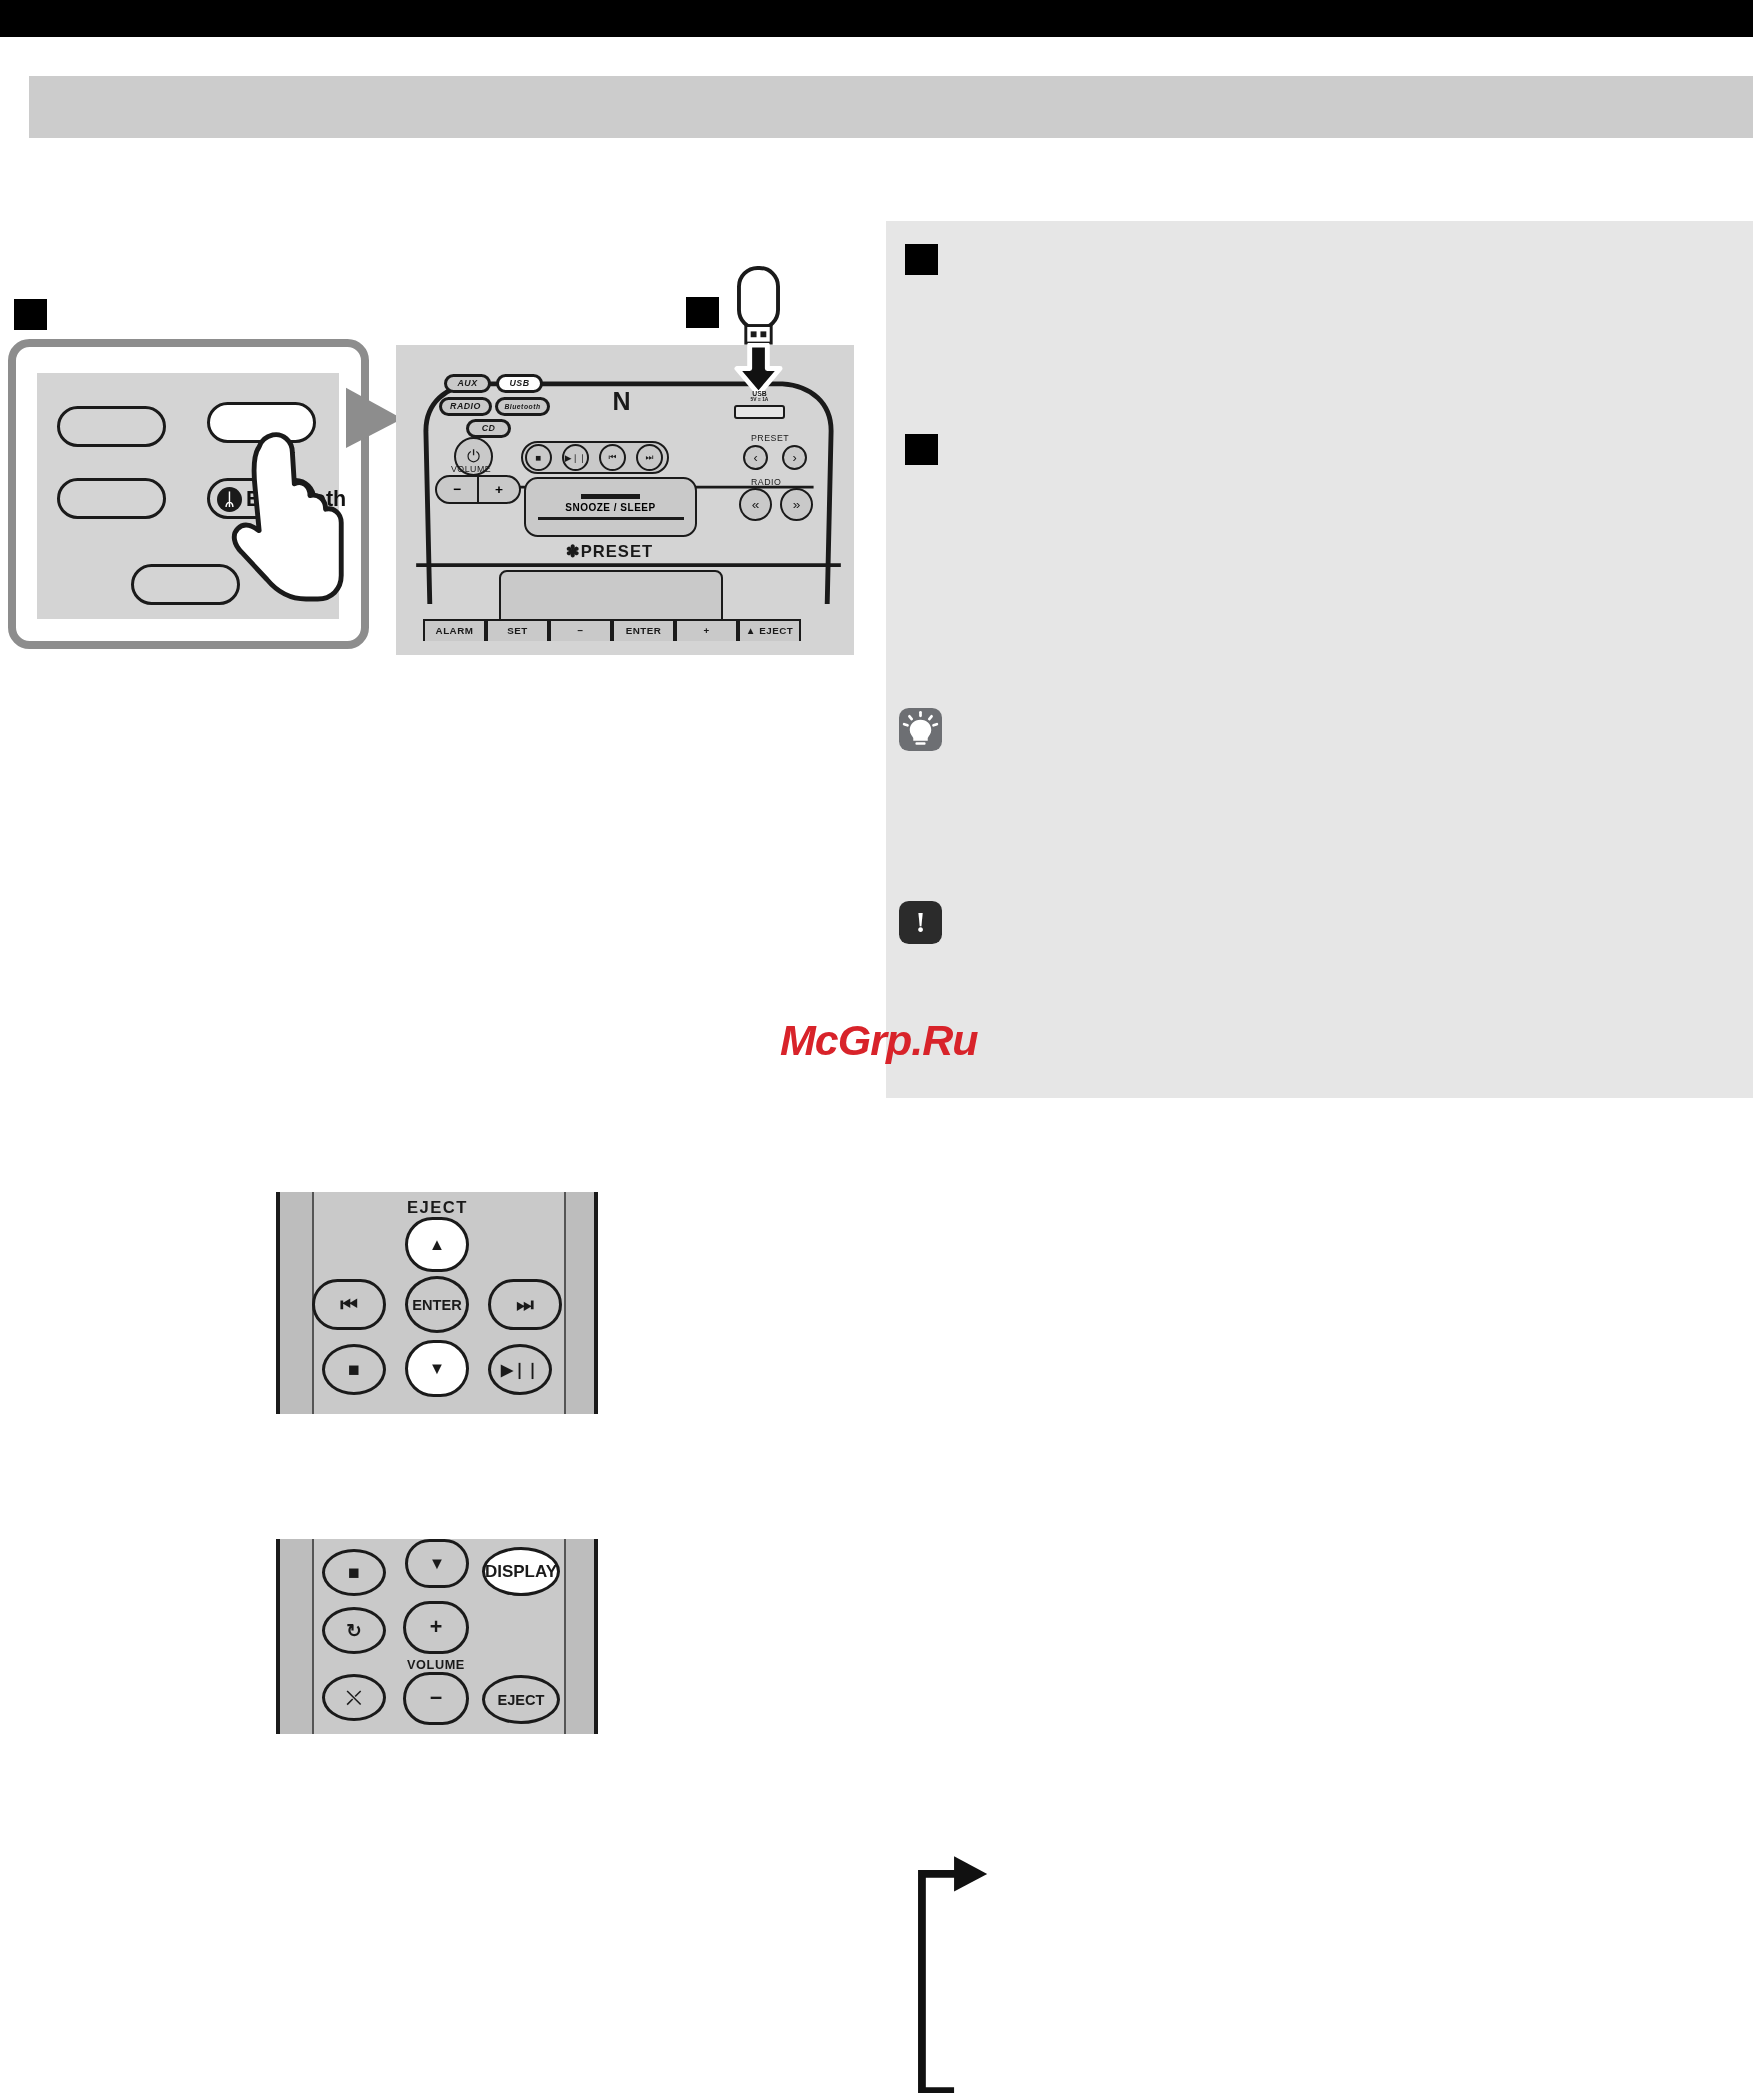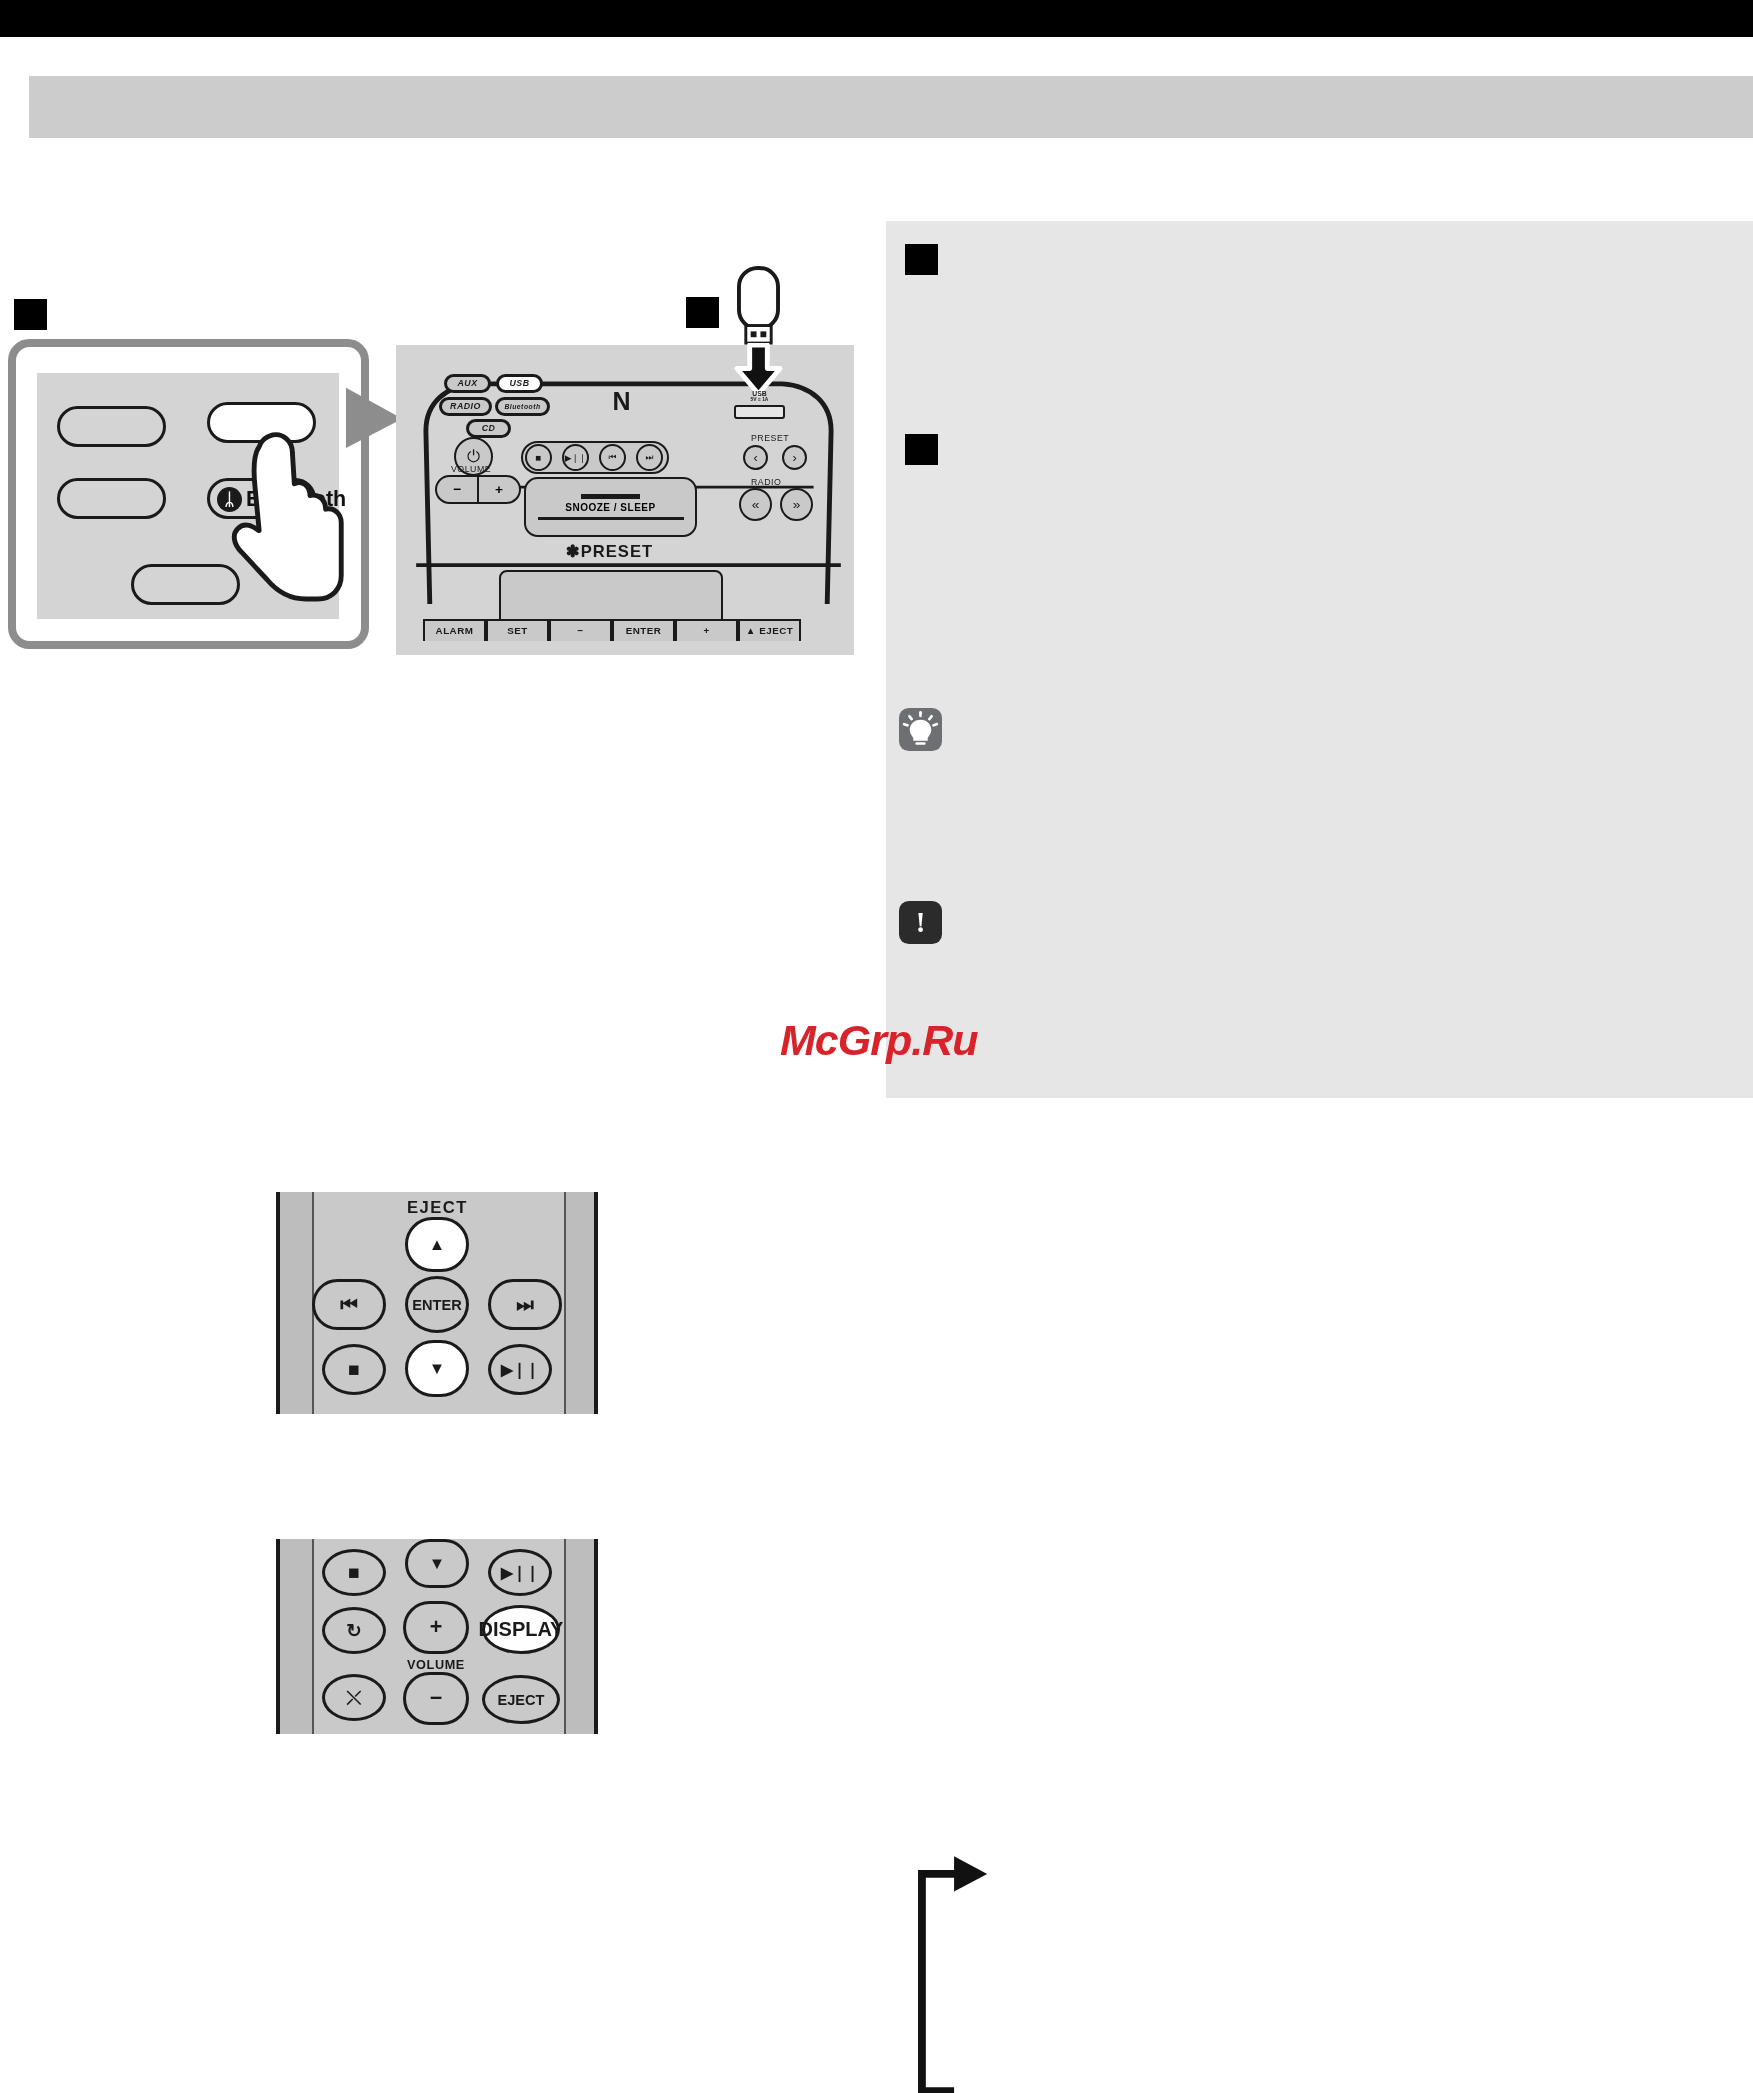--- a/index.html
+++ b/index.html
@@ -247,21 +247,21 @@
 <div class="rbtn white" style="left:405px;top:1340px;width:64px;height:57px;">▼</div>
 <div class="rbtn glyph" style="left:488px;top:1344px;width:64px;height:51px;border-radius:50%;font-size:15.6px;">▶❘❘</div>
 
 <div class="remote" style="left:276px;top:1539px;width:322px;height:195px;"></div>
 <div class="remote-inner" style="left:312px;top:1539px;width:250px;height:195px;"></div>
 <div class="rbtn glyph" style="left:322px;top:1549px;width:64px;height:47px;border-radius:50%;">■</div>
 <div class="rbtn" style="left:405px;top:1539px;width:64px;height:49px;">▼</div>
 <div class="rbtn glyph" style="left:488px;top:1549px;width:64px;height:47px;border-radius:50%;font-size:15.6px;">▶❘❘</div>
 <div class="rbtn glyph" style="left:322px;top:1607px;width:64px;height:47px;border-radius:50%;font-size:18.5px;">↻</div>
 <div class="rbtn" style="left:403px;top:1601px;width:66px;height:53px;font-size:21.5px;">+</div>
-<div class="rbtn white" style="left:482px;top:1605px;width:78px;height:49px;border-radius:50%;font-size:20px;">DISPLAY</div>
+<div class="rbtn white" style="left:482px;top:1547px;width:78px;height:49px;border-radius:50%;font-size:17px;">DISPLAY</div>
 <div class="rlabel" style="left:403px;top:1658px;width:66px;font-size:12.7px;letter-spacing:0.6px;">VOLUME</div>
 <div class="rbtn glyph" style="left:322px;top:1674px;width:64px;height:47px;border-radius:50%;font-size:18.5px;">⤬</div>
 <div class="rbtn" style="left:403px;top:1672px;width:66px;height:53px;font-size:21.5px;">−</div>
 <div class="rbtn" style="left:482px;top:1675px;width:78px;height:49px;border-radius:50%;font-size:14.6px;">EJECT</div>
 
 <svg class="abs" id="flow-bracket" viewBox="0 0 120 267">
   <path d="M38,265 L5,265 L5,42 L44,42" fill="none" stroke="#111" stroke-width="8"></path>
   <path d="M38,24 L72,42 L38,60 Z" fill="#111"></path>
 </svg>
 

